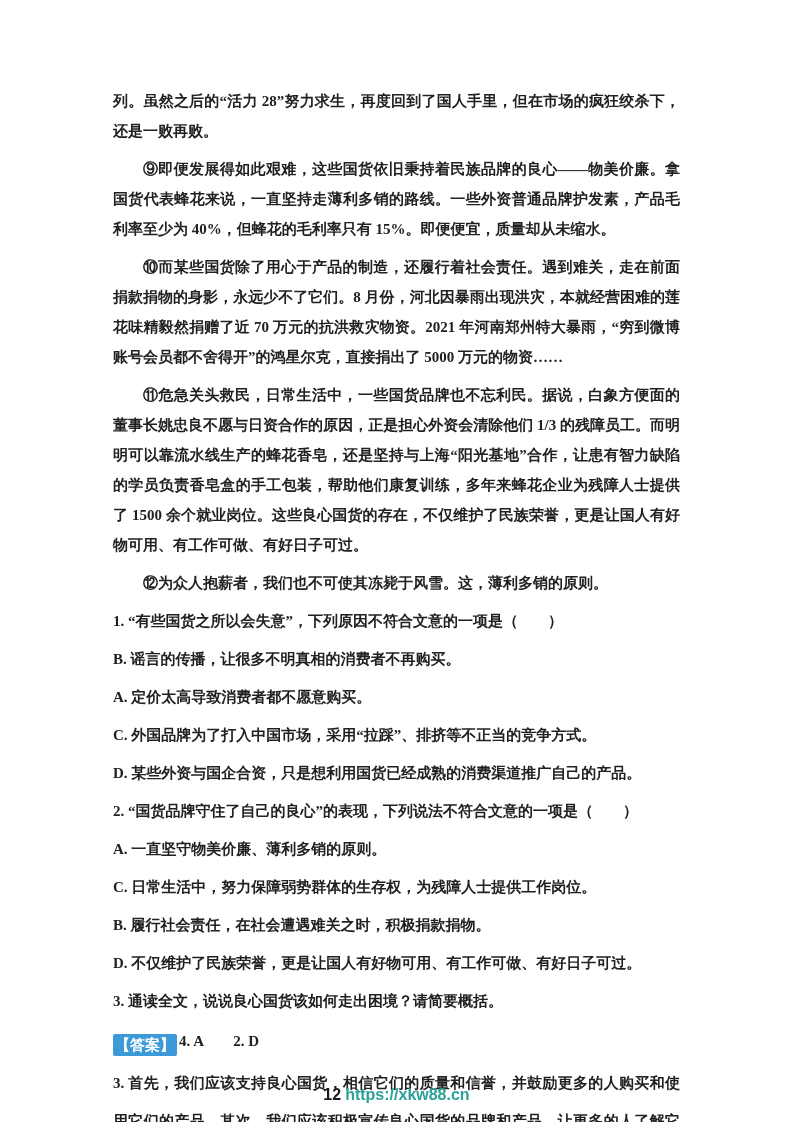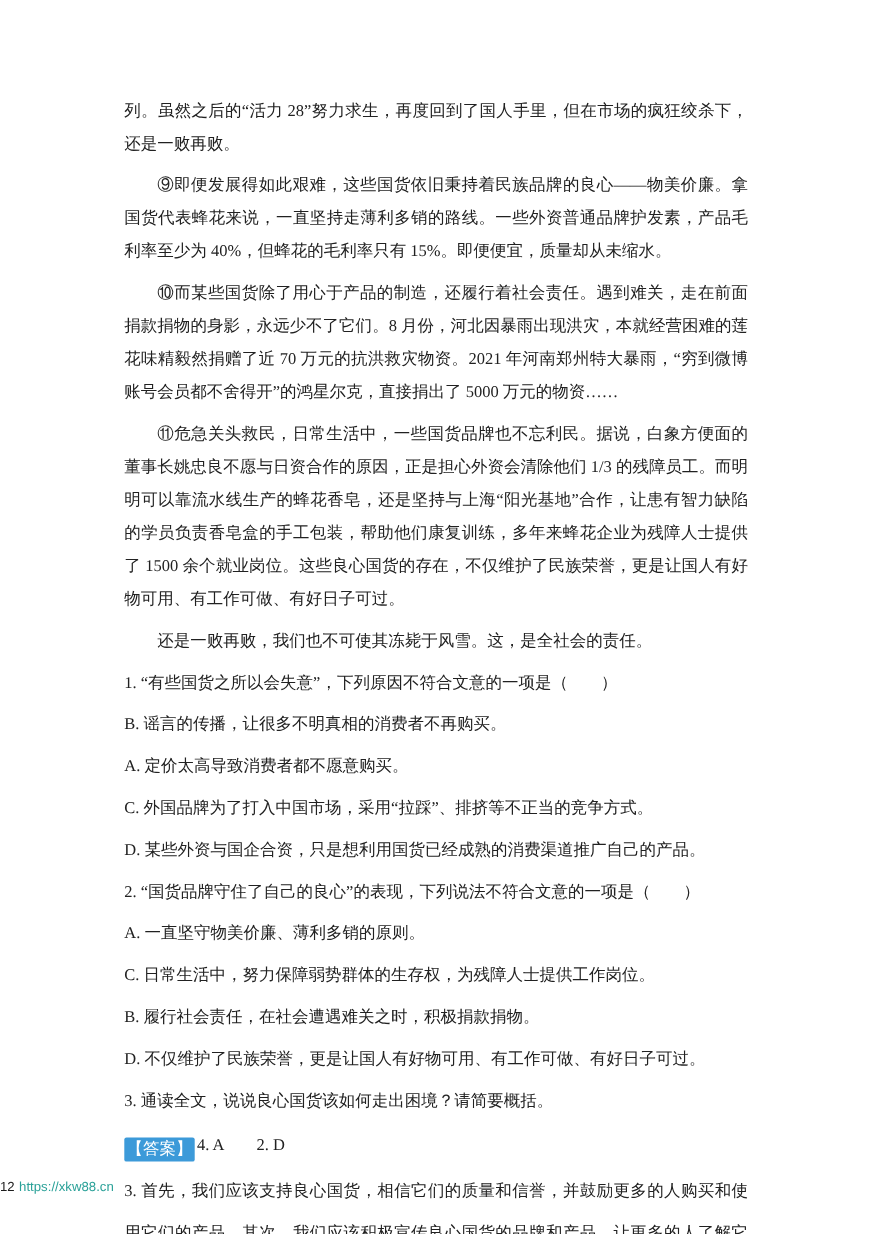--- a/index.html
+++ b/index.html
@@ -6,20 +6,21 @@
   html, body { background: #ffffff; }
   .page {
     position: relative;
     width: 793px;
     height: 1122px;
     margin: 0 auto;
     background: #ffffff;
     overflow: hidden;
     font-family: "Liberation Serif", "DejaVu Serif", serif;
     color: #212121;
+    font-weight: bold;
   }
   .content {
     position: absolute;
     top: 86px;
     left: 113px;
     width: 567px;
   }
   .body-par {
     font-size: 15px;
     line-height: 30px;
@@ -52,44 +53,44 @@
     line-height: 22px;
   }
   .explanation {
     font-size: 15px;
     line-height: 38px;
     margin-top: 8px;
     text-align: justify;
   }
   .footer {
     position: absolute;
-    bottom: 36px;
+    bottom: 18px;
     left: 0;
     right: 0;
-    text-align: left;
-    font-size: 12px;
+    text-align: center;
+    font-size: 16px;
     font-family: "Liberation Sans", "DejaVu Sans", sans-serif;
   }
   .footer .page-num { color: #1c1c1c; margin-right: 4px; }
   .footer a {
     color: var(--link, #2aa198);
     text-decoration: none;
   }
 </style>
 </head>
 <body>
 
 <div class="page">
   <div class="content">
 
     <p class="body-par">列。虽然之后的“活力 28”努力求生，再度回到了国人手里，但在市场的疯狂绞杀下，还是一败再败。</p>
     <p class="body-par indent">⑨即便发展得如此艰难，这些国货依旧秉持着民族品牌的良心——物美价廉。拿国货代表蜂花来说，一直坚持走薄利多销的路线。一些外资普通品牌护发素，产品毛利率至少为 40%，但蜂花的毛利率只有 15%。即便便宜，质量却从未缩水。</p>
     <p class="body-par indent">⑩而某些国货除了用心于产品的制造，还履行着社会责任。遇到难关，走在前面捐款捐物的身影，永远少不了它们。8 月份，河北因暴雨出现洪灾，本就经营困难的莲花味精毅然捐赠了近 70 万元的抗洪救灾物资。2021 年河南郑州特大暴雨，“穷到微博账号会员都不舍得开”的鸿星尔克，直接捐出了 5000 万元的物资……</p>
     <p class="body-par indent">⑪危急关头救民，日常生活中，一些国货品牌也不忘利民。据说，白象方便面的董事长姚忠良不愿与日资合作的原因，正是担心外资会清除他们 1/3 的残障员工。而明明可以靠流水线生产的蜂花香皂，还是坚持与上海“阳光基地”合作，让患有智力缺陷的学员负责香皂盒的手工包装，帮助他们康复训练，多年来蜂花企业为残障人士提供了 1500 余个就业岗位。这些良心国货的存在，不仅维护了民族荣誉，更是让国人有好物可用、有工作可做、有好日子可过。</p>
-    <p class="body-par indent">还是一败再败，我们也不可使其冻毙于风雪。这，是全社会的责任。</p>
+    <p class="body-par indent">⑫为众人抱薪者，我们也不可使其冻毙于风雪。这，薄利多销的原则。</p>
 
     <div class="qa">
       <p class="q-line">1. “有些国货之所以会失意”，下列原因不符合文意的一项是（　　）</p>
       <p class="q-line">B. 谣言的传播，让很多不明真相的消费者不再购买。</p>
       <p class="q-line">A. 定价太高导致消费者都不愿意购买。</p>
       <p class="q-line">C. 外国品牌为了打入中国市场，采用“拉踩”、排挤等不正当的竞争方式。</p>
       <p class="q-line">D. 某些外资与国企合资，只是想利用国货已经成熟的消费渠道推广自己的产品。</p>
 
       <p class="q-line">2. “国货品牌守住了自己的良心”的表现，下列说法不符合文意的一项是（　　）</p>
       <p class="q-line">A. 一直坚守物美价廉、薄利多销的原则。</p>

